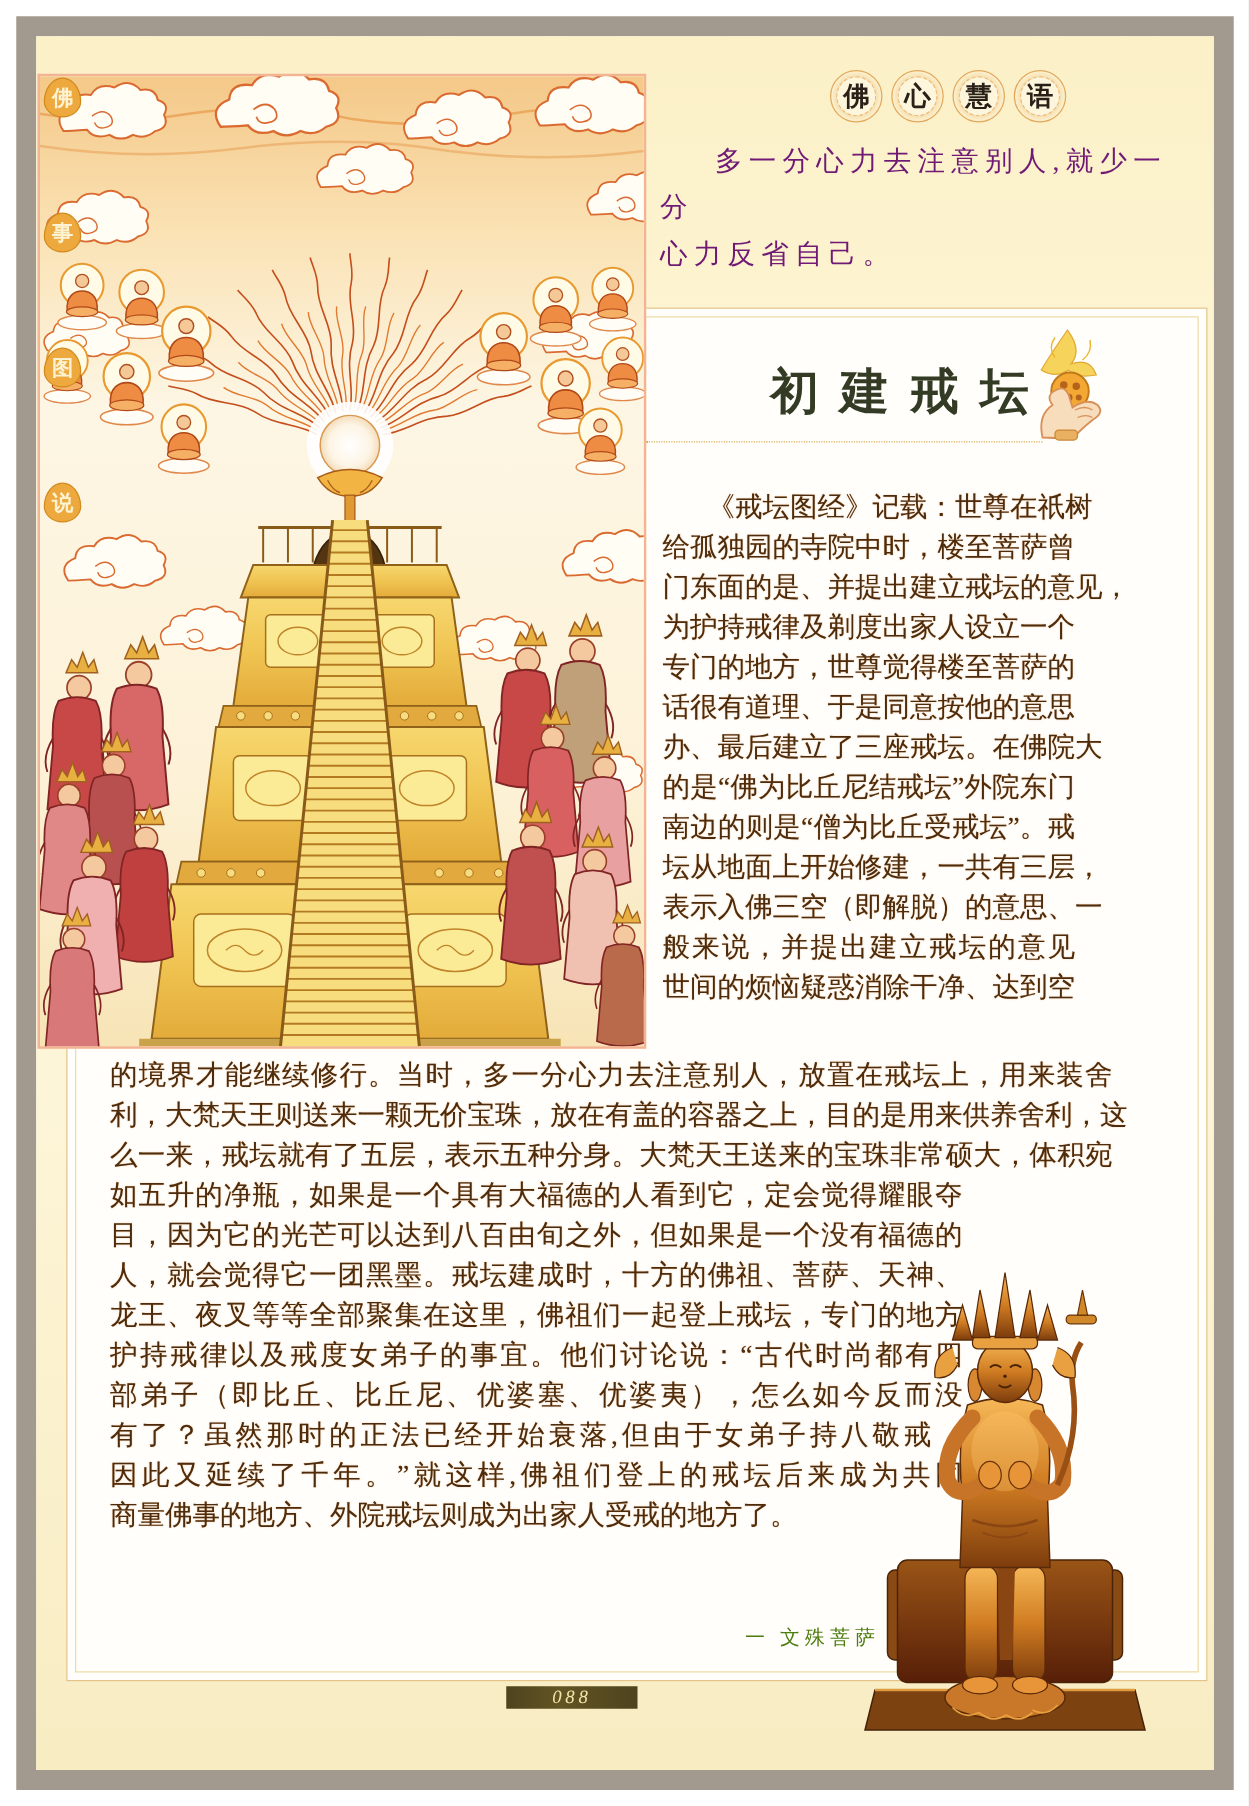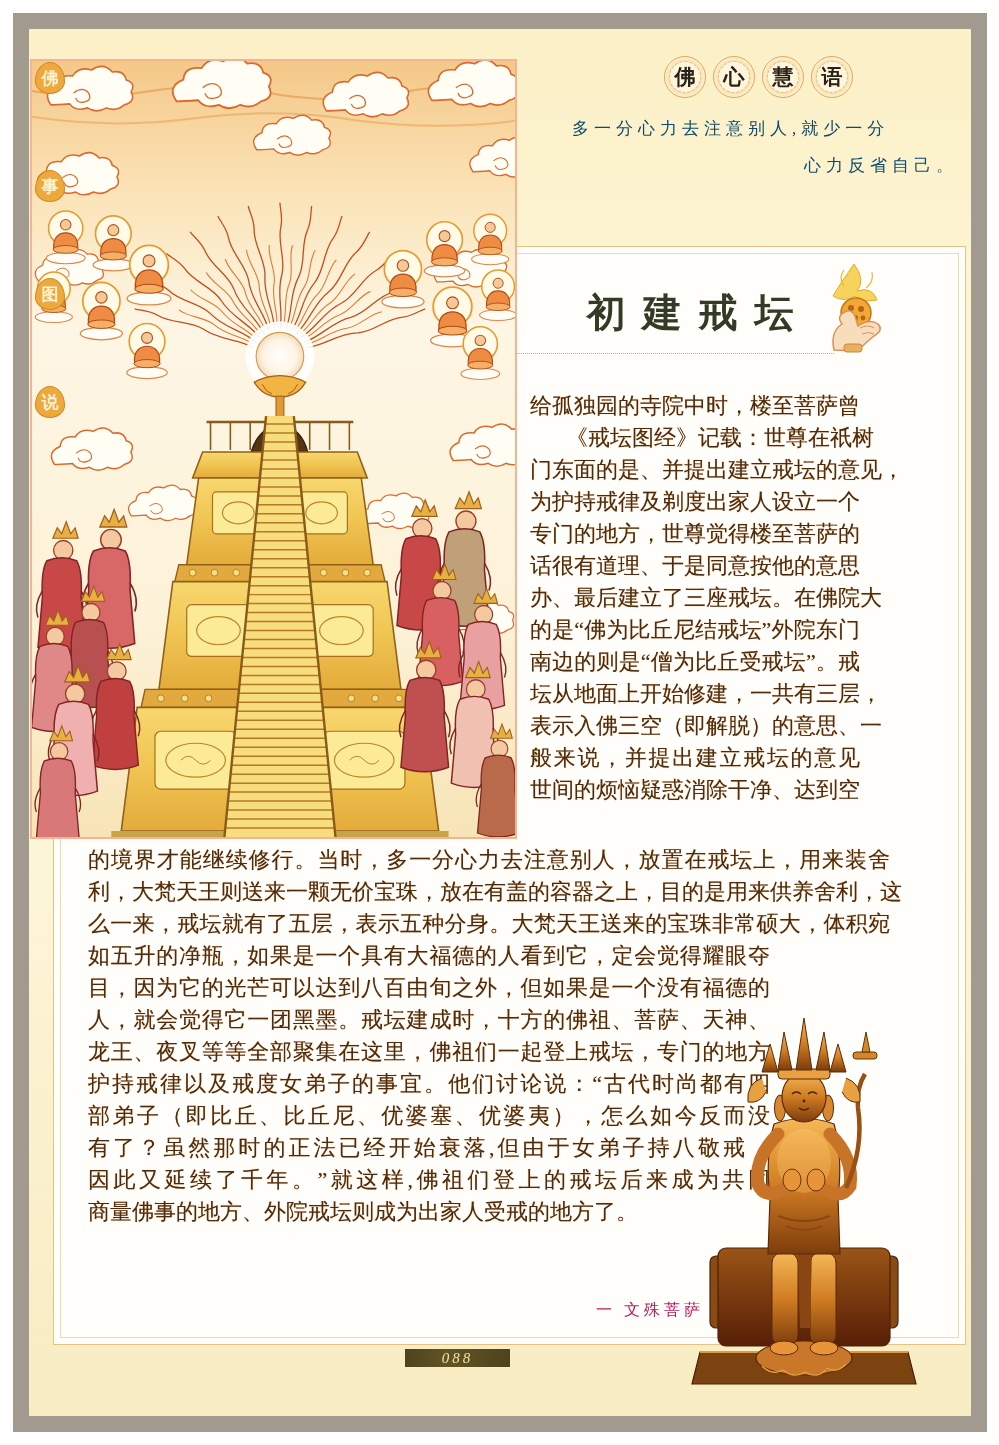--- a/index.html
+++ b/index.html
@@ -18,25 +18,25 @@
   .panel::before{content:"";position:absolute;left:6px;top:6px;right:6px;bottom:6px;
          border:1px solid #eedca6;}
   
   .hdr{position:absolute;top:56px;right:146px;display:flex;gap:7px;}
   .medal{width:40px;height:40px;border-radius:50%;border:1px solid #e2a85c;
          background:radial-gradient(circle,#fdf6dc 52%,#f6e0b2 56%,#fdf3d2 72%,#f9ecc4 100%);
          outline:1px dashed #ecbd7e;outline-offset:-6px;
          display:flex;align-items:center;justify-content:center;
          font-size:21px;font-weight:bold;color:#2a2018;}
   .quote{position:absolute;left:528px;top:110px;width:430px;
-         color:#0c4a6e;font-size:17px;line-height:37px;letter-spacing:5px;}
+         color:#701a75;font-size:22px;line-height:37px;letter-spacing:5px;}
   .quote .q1{display:block;text-indent:44px;}
-  .quote .q2{display:block;text-align:right;}
-  
-  .title{position:absolute;left:540px;top:286px;width:300px;text-align:center;
+  .quote .q2{display:block;}
+  
+  .title{position:absolute;left:540px;top:286px;width:300px;text-align:right;
          font-size:39px;font-weight:bold;color:#333b24;letter-spacing:17px;text-indent:17px;}
   .title-rule{position:absolute;left:516px;top:353px;width:318px;border-top:1px dotted #dcae54;}
   .hand-icon{position:absolute;left:820px;top:258px;width:70px;height:95px;}
   
   .cjk{color:#4c2c0c;text-shadow:0 0 1px rgba(205,105,25,.55);
        font-size:22px;line-height:32px;}
   .col{position:absolute;left:530px;top:390px;width:330px;}
   .col .ln,.bot .ln{display:block;text-align:justify;text-align-last:justify;
        text-justify:inter-character;height:32px;overflow:visible;white-space:nowrap;}
   .col .ln.first{padding-left:36px;}
@@ -47,21 +47,21 @@
   .illus{position:absolute;left:30px;top:59px;width:487px;height:780px;
          border:2px solid #f2b493;box-sizing:border-box;background:#fdf2dc;}
   .illus svg{display:block;width:100%;height:100%;}
   .side-label{position:absolute;left:35px;top:62px;display:flex;flex-direction:column;gap:76px;}
   .side-badge{width:28px;height:30px;border-radius:50% 50% 50% 50%/60% 60% 40% 40%;
          background:#eda93e;border:1px solid #d28a1e;display:flex;align-items:center;justify-content:center;
          font-size:17px;font-weight:bold;color:#fdf3d2;}
   
   .statue{position:absolute;left:686px;top:956px;width:238px;height:438px;}
   .statue svg{display:block;width:100%;height:100%;}
-  .caption{position:absolute;left:596px;top:1300px;color:#be185d;font-size:16px;letter-spacing:4px;}
+  .caption{position:absolute;left:596px;top:1300px;color:#4d7c0f;font-size:16px;letter-spacing:4px;}
   
   .pagenum{position:absolute;left:405px;top:1349px;width:105px;height:18px;
          background:linear-gradient(90deg,#4e431e,#625423 40%,#4e431e);
          color:#f4e4a8;font-style:italic;font-size:15px;letter-spacing:3px;
          display:flex;align-items:center;justify-content:center;}
 </style>
 </head>
 <body>
 
 <div class="page">
@@ -94,22 +94,22 @@
       <circle cx="35" cy="60" r="3" fill="#b5621a"></circle>
         <circle cx="43" cy="60" r="2.4" fill="#b5621a"></circle>
       <circle cx="28" cy="58" r="2.4" fill="#b5621a"></circle>
       <path d="M14,92 Q10,74 22,66 Q16,58 25,54 Q31,50 35,58 L38,68 Q50,60 58,66 Q64,72 54,78 Q44,86 38,93 Z" fill="#f8ddbc" stroke="#d89058" stroke-width="1.5"></path>
       <path d="M40,70 q8,-4 14,0 M42,76 q7,-3 12,0" fill="none" stroke="#d89058" stroke-width="1"></path>
       <rect x="24" y="86" width="18" height="8" rx="3" fill="#e8b060" stroke="#c88838" stroke-width="1"></rect>
     </svg>
   </div>
 
   <div class="col cjk">
+    <span class="ln first">《戒坛图经》记载：世尊在祇树</span>
     <span class="ln">给孤独园的寺院中时，楼至菩萨曾</span>
-    <span class="ln first">《戒坛图经》记载：世尊在祇树</span>
     <span class="ln">门东面的是、并提出建立戒坛的意见，</span>
     <span class="ln">为护持戒律及剃度出家人设立一个</span>
     <span class="ln">专门的地方，世尊觉得楼至菩萨的</span>
     <span class="ln">话很有道理、于是同意按他的意思</span>
     <span class="ln">办、最后建立了三座戒坛。在佛院大</span>
     <span class="ln">的是“佛为比丘尼结戒坛”外院东门</span>
     <span class="ln">南边的则是“僧为比丘受戒坛”。戒</span>
     <span class="ln">坛从地面上开始修建，一共有三层，</span>
     <span class="ln">表示入佛三空（即解脱）的意思、一</span>
     <span class="ln">般来说，并提出建立戒坛的意见</span>

